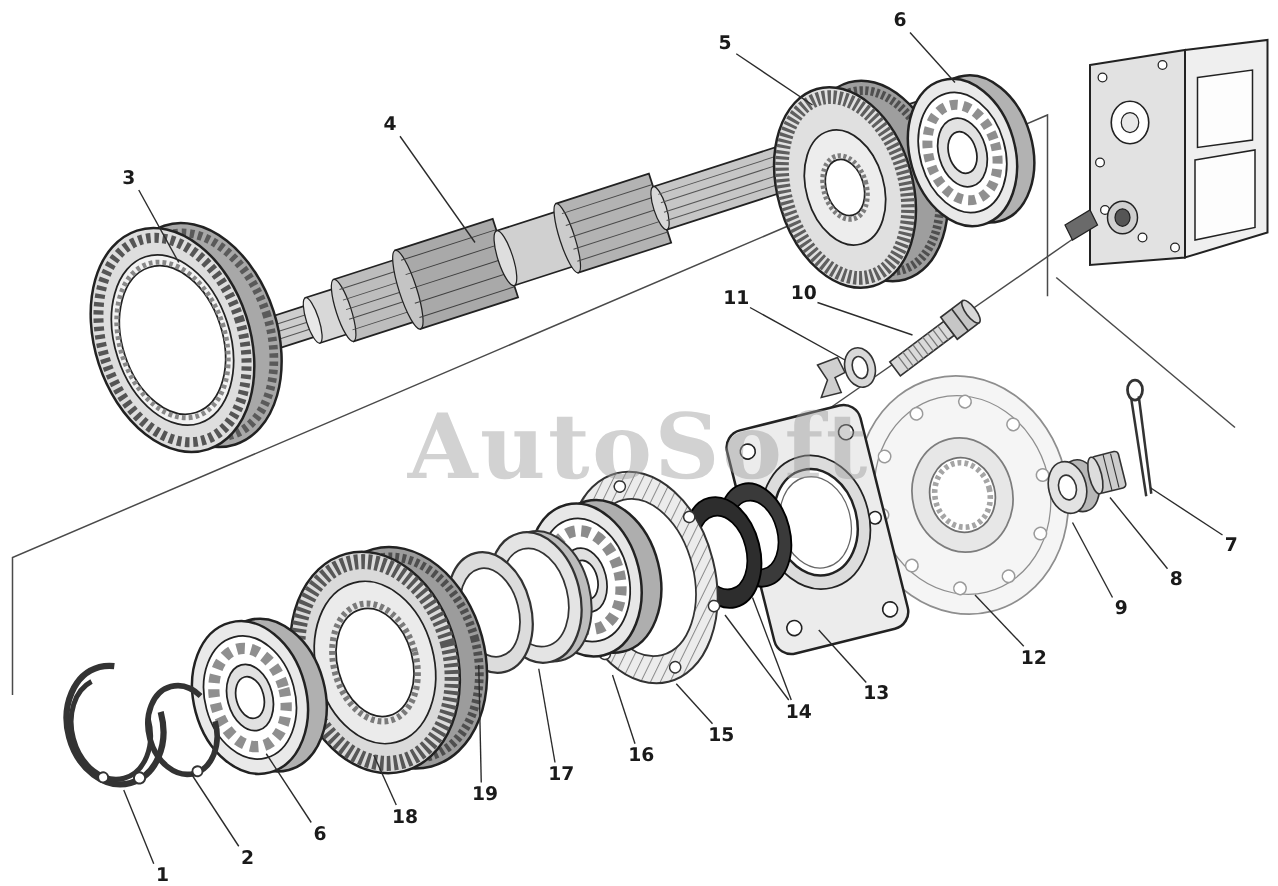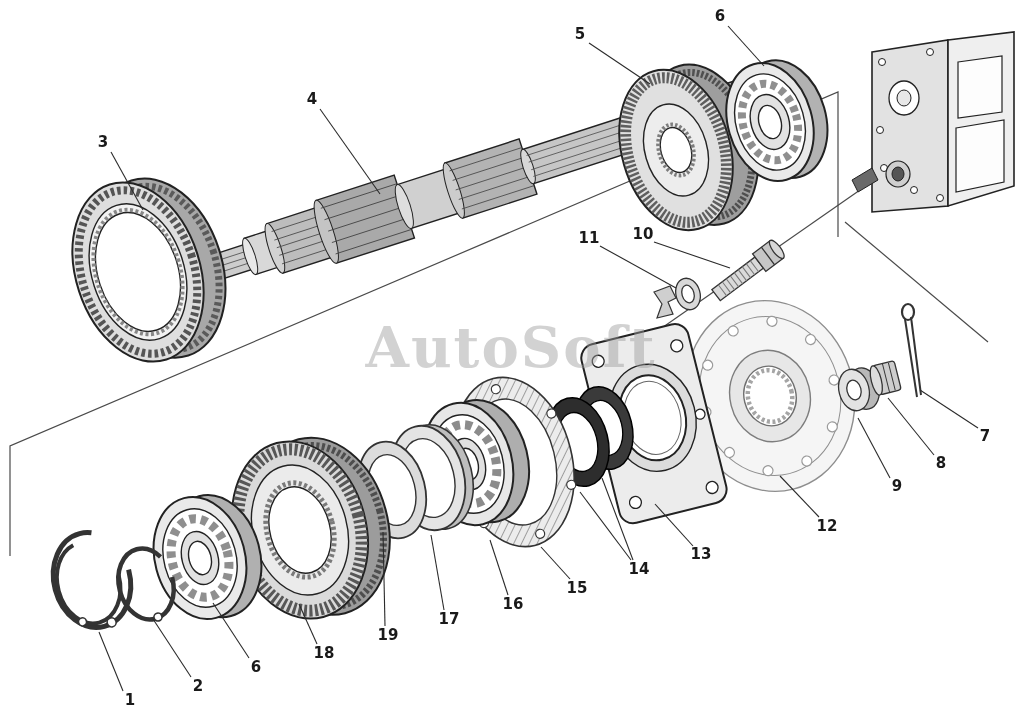--- a/index.html
+++ b/index.html
@@ -8,21 +8,21 @@
     overflow:hidden;font-family:"DejaVu Sans",sans-serif;
   }
   .stage svg{position:absolute;left:0;top:0;}
   .callout-num{
     font-family:"DejaVu Sans",sans-serif;font-weight:bold;font-size:15px;
     fill:var(--line,#1a1a1a);text-anchor:middle;dominant-baseline:central;
   }
   .leader{stroke:var(--leader,#2b2b2b);stroke-width:1.1;fill:none;}
   .watermark{
     position:absolute;left:50%;top:314px;transform:translateX(-50%);
-    font-family:"DejaVu Serif",serif;font-weight:bold;font-size:56px;
+    font-family:"DejaVu Serif",serif;font-weight:bold;font-size:72px;
     color:var(--wm,#9c9c9c);opacity:.45;letter-spacing:2px;white-space:nowrap;
     pointer-events:none;user-select:none;
   }
 </style>
 </head>
 <body>
 
 <div class="stage" style="--line: #1a1a1a; --leader: #2b2b2b; --wm: #9c9c9c; --bg: #ffffff;">
   <svg width="1022" height="709" viewBox="0 0 1022 709">
     <defs>

